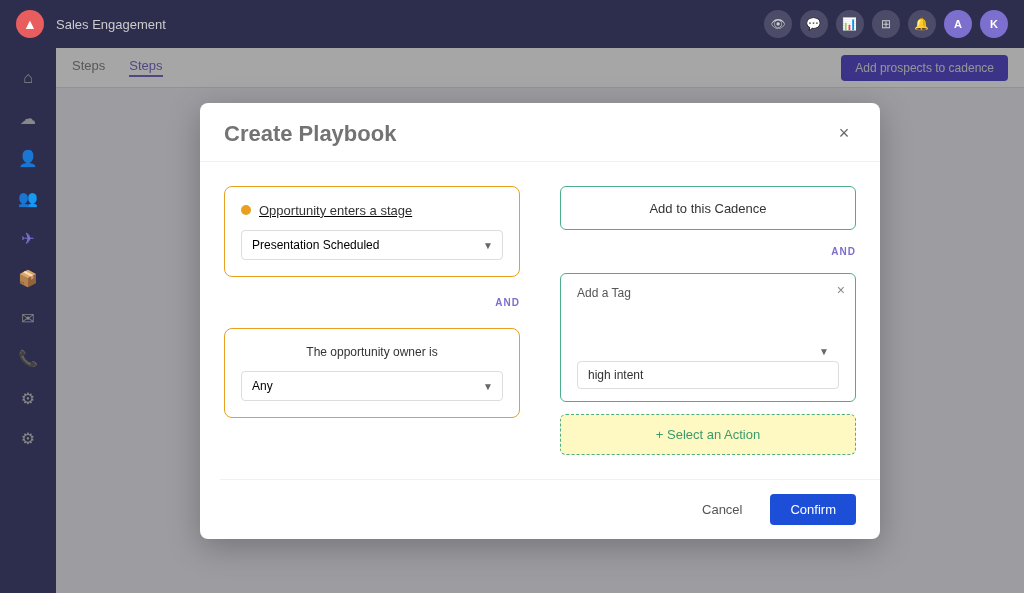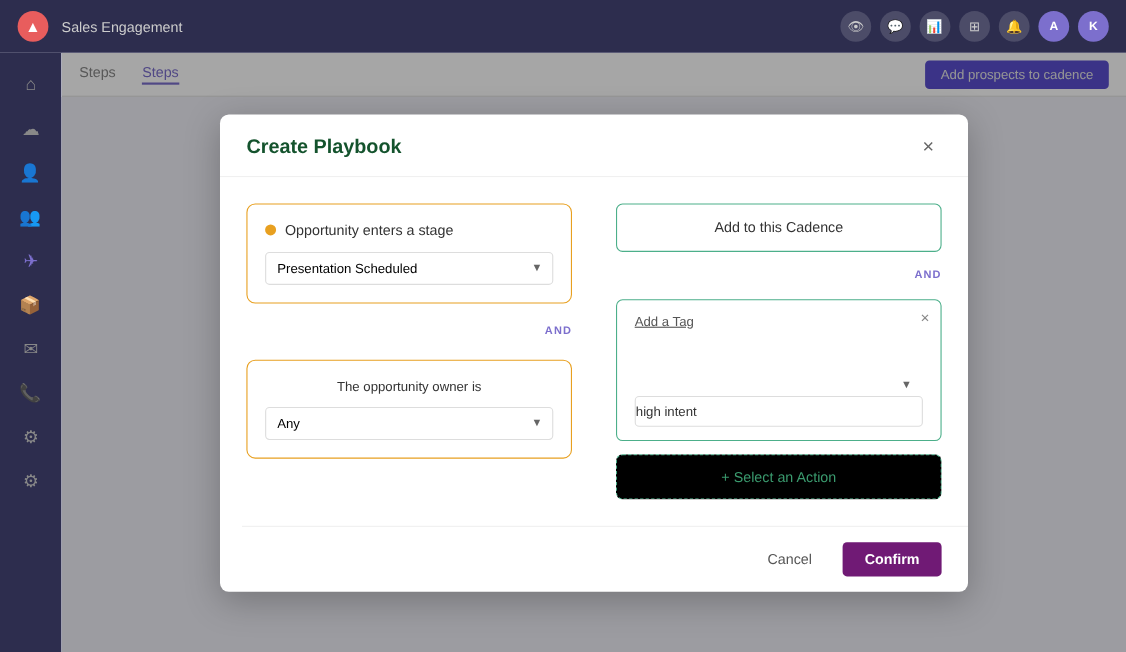--- a/index.html
+++ b/index.html
@@ -178,23 +178,23 @@
     }
 
     .modal-header {
       display: flex;
       align-items: center;
       justify-content: space-between;
       padding: 18px 24px 14px;
       border-bottom: 1px solid #f0f0f0;
     }
     .modal-title {
-      font-size: 18px;
+      font-size: 22px;
       font-weight: 600;
-      color: #14532d;
+      color: #737373;
     }
     .modal-close {
       width: 24px;
       height: 24px;
       display: flex;
       align-items: center;
       justify-content: center;
       cursor: pointer;
       color: #666;
       font-size: 18px;
@@ -222,20 +222,21 @@
       border: 1.5px solid #e8a020;
       border-radius: 8px;
       padding: 16px;
     }
 
     .condition-card-header {
       display: flex;
       align-items: center;
       gap: 8px;
       margin-bottom: 12px;
+      text-decoration: underline;
     }
 
     .condition-dot {
       width: 10px;
       height: 10px;
       border-radius: 50%;
       background: #e8a020;
       flex-shrink: 0;
     }
 
@@ -319,47 +320,46 @@
       font-size: 14px;
       background: none;
       border: none;
     }
 
     .tag-card-title {
       font-size: 12px;
       color: #555;
       margin-bottom: 13px;
       font-weight: 500;
-      text-decoration: underline;
     }
 
     .tag-select-wrapper {
       position: relative;
     }
 
     .tag-select {
       width: 100%;
-      padding: 6px 30px 6px 0;
+      padding: 6px 30px 6px 10px;
       border: 1px solid #ddd;
       border-radius: 4px;
       font-size: 12px;
       color: #333;
       background: white;
       appearance: none;
       cursor: pointer;
       margin-top: 48px;
     }
 
     .select-action-btn {
       border: 1.5px dashed #4caf8a;
       border-radius: 6px;
       padding: 12px;
       text-align: center;
       cursor: pointer;
-      background: #000000;
+      background: #fef9c3;
       color: #3a9a6e;
       font-size: 13px;
       font-weight: 500;
       display: flex;
       align-items: center;
       justify-content: center;
       gap: 4px;
     }
 
     
@@ -375,27 +375,27 @@
     .btn-cancel {
       background: transparent;
       border: none;
       color: #555;
       font-size: 13px;
       cursor: pointer;
       padding: 8px 16px;
     }
 
     .btn-confirm {
-      background: #701a75;
+      background: #1d4ed8;
       color: white;
       border: none;
       border-radius: 4px;
       padding: 8px 20px;
       font-size: 13px;
-      font-weight: 700;
+      font-weight: 400;
       cursor: pointer;
     }
 
     .owner-card {
       border: 1.5px solid #e8a020;
       border-radius: 8px;
       padding: 16px;
     }
     .owner-card-header {
       font-size: 12px;

